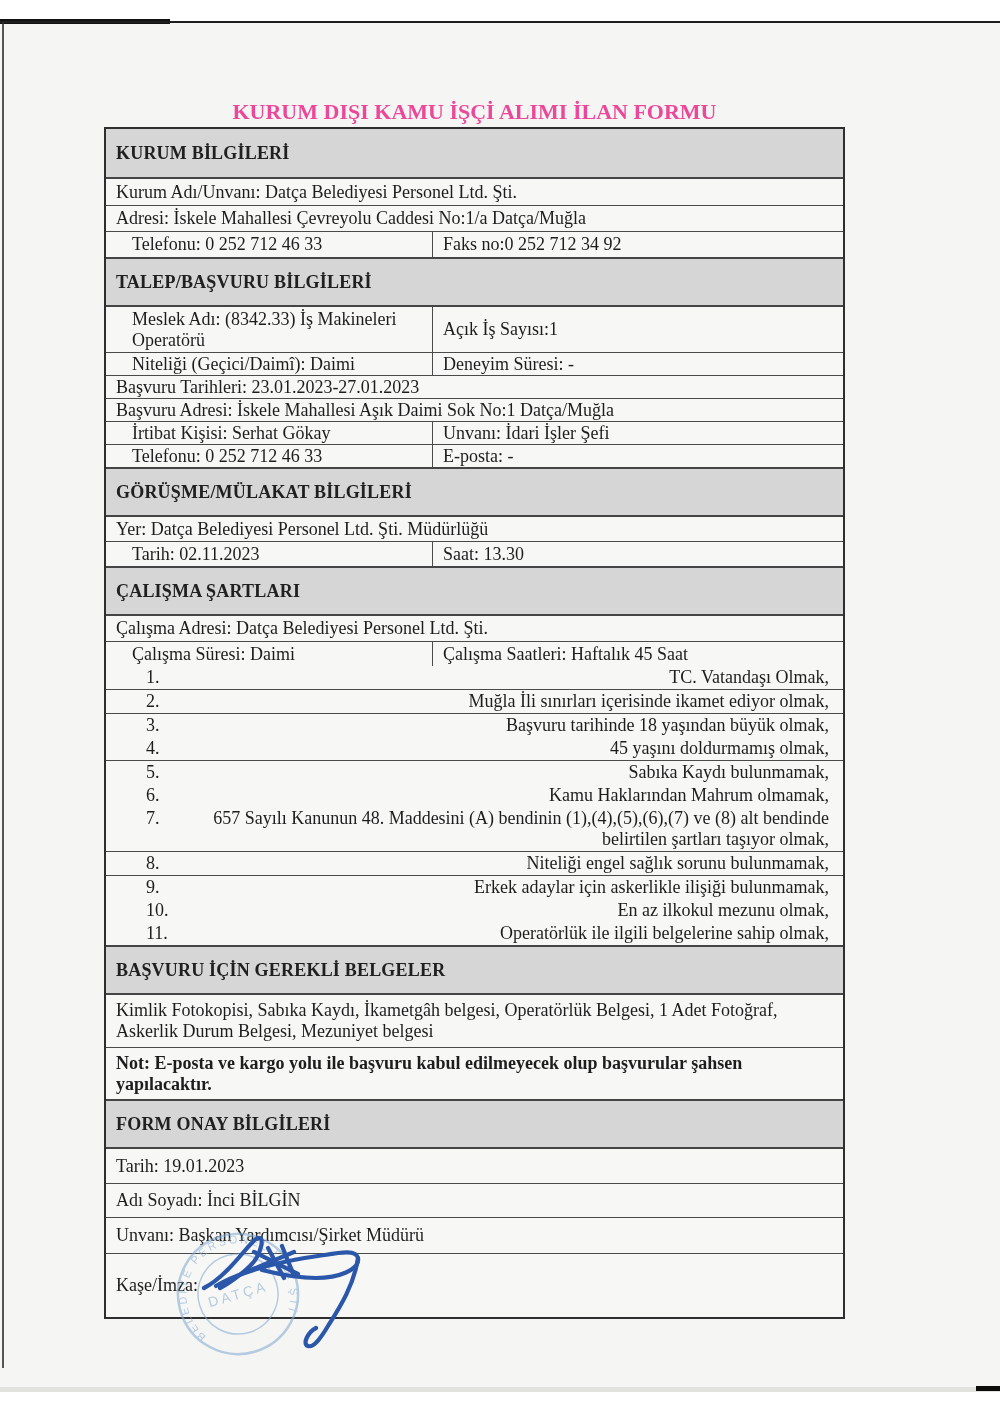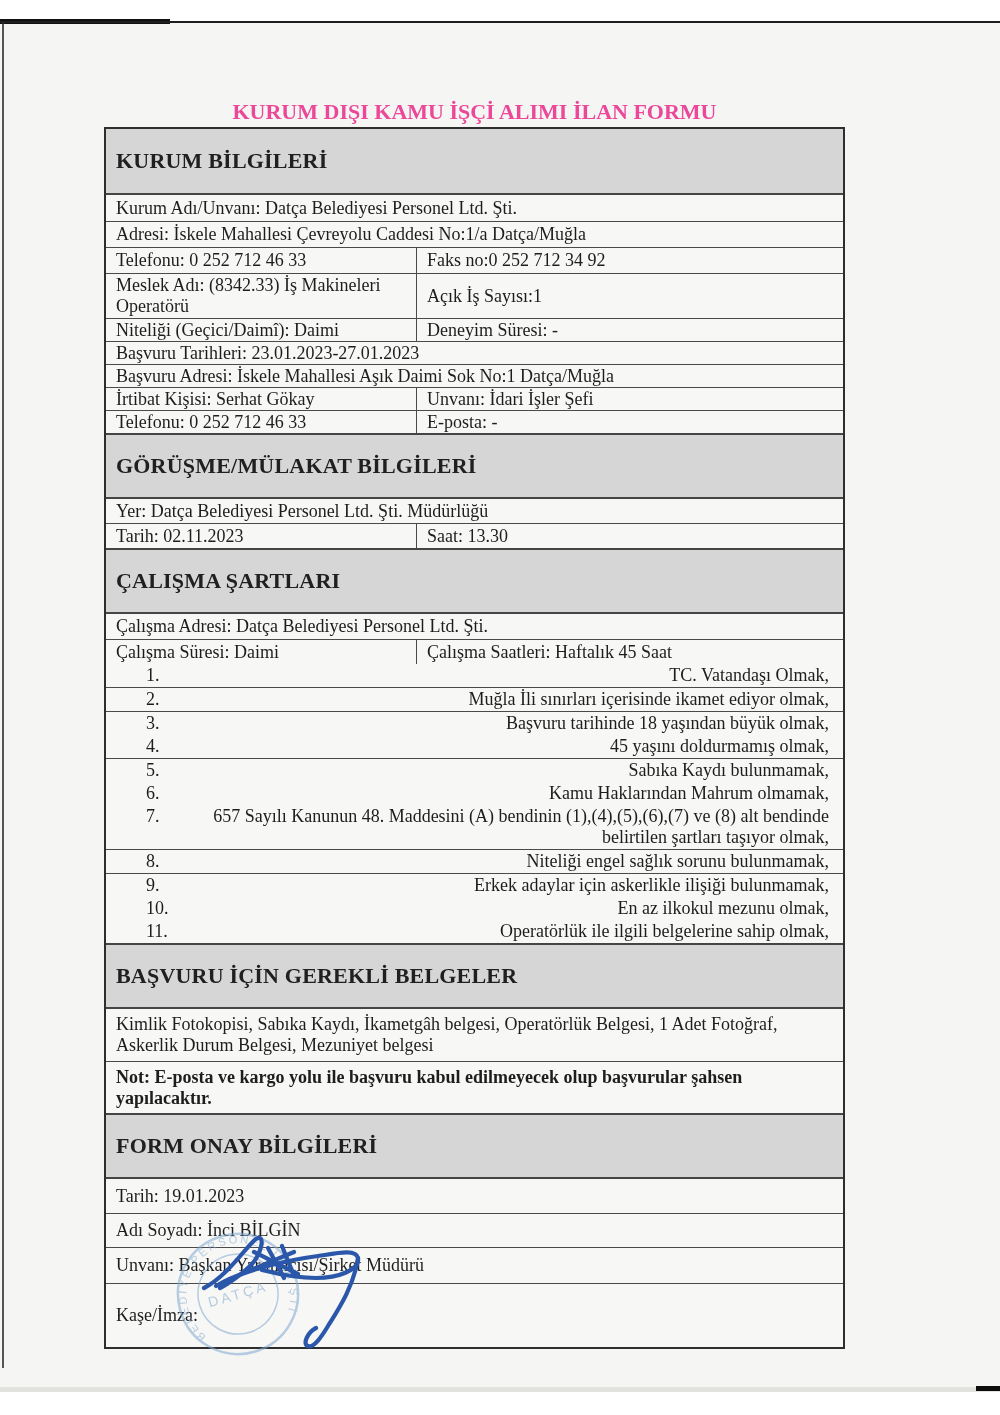--- a/index.html
+++ b/index.html
@@ -16,30 +16,30 @@
   .scanline-left { position:absolute; left:2px; top:22px; width:2px; height:1346px; background:rgba(45,45,45,.8); }
   .bottom-streak { position:absolute; left:0; top:1387px; width:1000px; height:5px; background:#e2e2df; }
   .corner-mark { position:absolute; left:976px; top:1386px; width:24px; height:5px; background:#0c0c0c; }
 
   .doc { position:absolute; left:104px; top:99px; width:741px; }
   .doc-title { text-align:center; font-weight:bold; font-size:22px; letter-spacing:0;
                height:25px; line-height:25px; margin-bottom:3px; color:#ec4899; }
 
   .grid { border:2px solid #2e2e2e; background:#f7f7f5; }
 
-  .sec { height:66px; display:flex; align-items:center; padding-left:10px;
-         background:#d6d6d6; font-weight:bold; font-size:22px; letter-spacing:.2px;
+  .sec { height:50px; display:flex; align-items:center; padding-left:10px;
+         background:#d6d6d6; font-weight:bold; font-size:18px; letter-spacing:.2px;
          border-top:2px solid #454545; border-bottom:2px solid #454545; color:#202020; }
   .grid > .sec:first-child { border-top:none; }
 
   .row { display:flex; align-items:center; font-size:18px; line-height:21px; }
   .row + .row { border-top:1.5px solid #4a4a4a; }
   .row.full { padding:0 10px;font-family:Liberation Serif, serif; }
   .cell-l { width:311px; padding:0 26px 0 10px; border-right:1.5px solid #4a4a4a;
-            align-self:stretch; display:flex; align-items:center; }
+            align-self:stretch; display:flex; align-items:center;margin-left:16px; }
   .cell-r { flex:1; padding:0 10px; align-self:stretch; display:flex; align-items:center; }
 
   .h26 { height:26px; } .h45 { height:45px; } .h23 { height:23px; }
   .h24 { height:24px; } .h25 { height:25px; } .h34 { height:34px; }
   .h36 { height:36px; } .h52 { height:52px; } .h88 { height:64px; }
 
   
   .lgroup + .lgroup { border-top:1.5px solid #4a4a4a; }
   .lrow { display:flex; align-items:flex-start; padding:1px 14px 1px 40px;
           font-size:18px; line-height:21px; }
@@ -70,20 +70,21 @@
   <div class="grid">
 
     <div class="sec">KURUM BİLGİLERİ</div>
     <div class="row full h26">Kurum Adı/Unvanı: Datça Belediyesi Personel Ltd. Şti.</div>
     <div class="row full h26">Adresi: İskele Mahallesi Çevreyolu Caddesi No:1/a Datça/Muğla</div>
     <div class="row h26">
       <div class="cell-l">Telefonu: 0 252 712 46 33</div>
       <div class="cell-r">Faks no:0 252 712 34 92</div>
     </div>
 
+    <div class="sec">TALEP/BAŞVURU BİLGİLERİ</div>
     <div class="row h45">
       <div class="cell-l">Meslek Adı: (8342.33) İş Makineleri Operatörü</div>
       <div class="cell-r">Açık İş Sayısı:1</div>
     </div>
     <div class="row h23">
       <div class="cell-l">Niteliği (Geçici/Daimî): Daimi</div>
       <div class="cell-r">Deneyim Süresi: -</div>
     </div>
     <div class="row full h23">Başvuru Tarihleri: 23.01.2023-27.01.2023</div>
     <div class="row full h23">Başvuru Adresi: İskele Mahallesi Aşık Daimi Sok No:1 Datça/Muğla</div>

